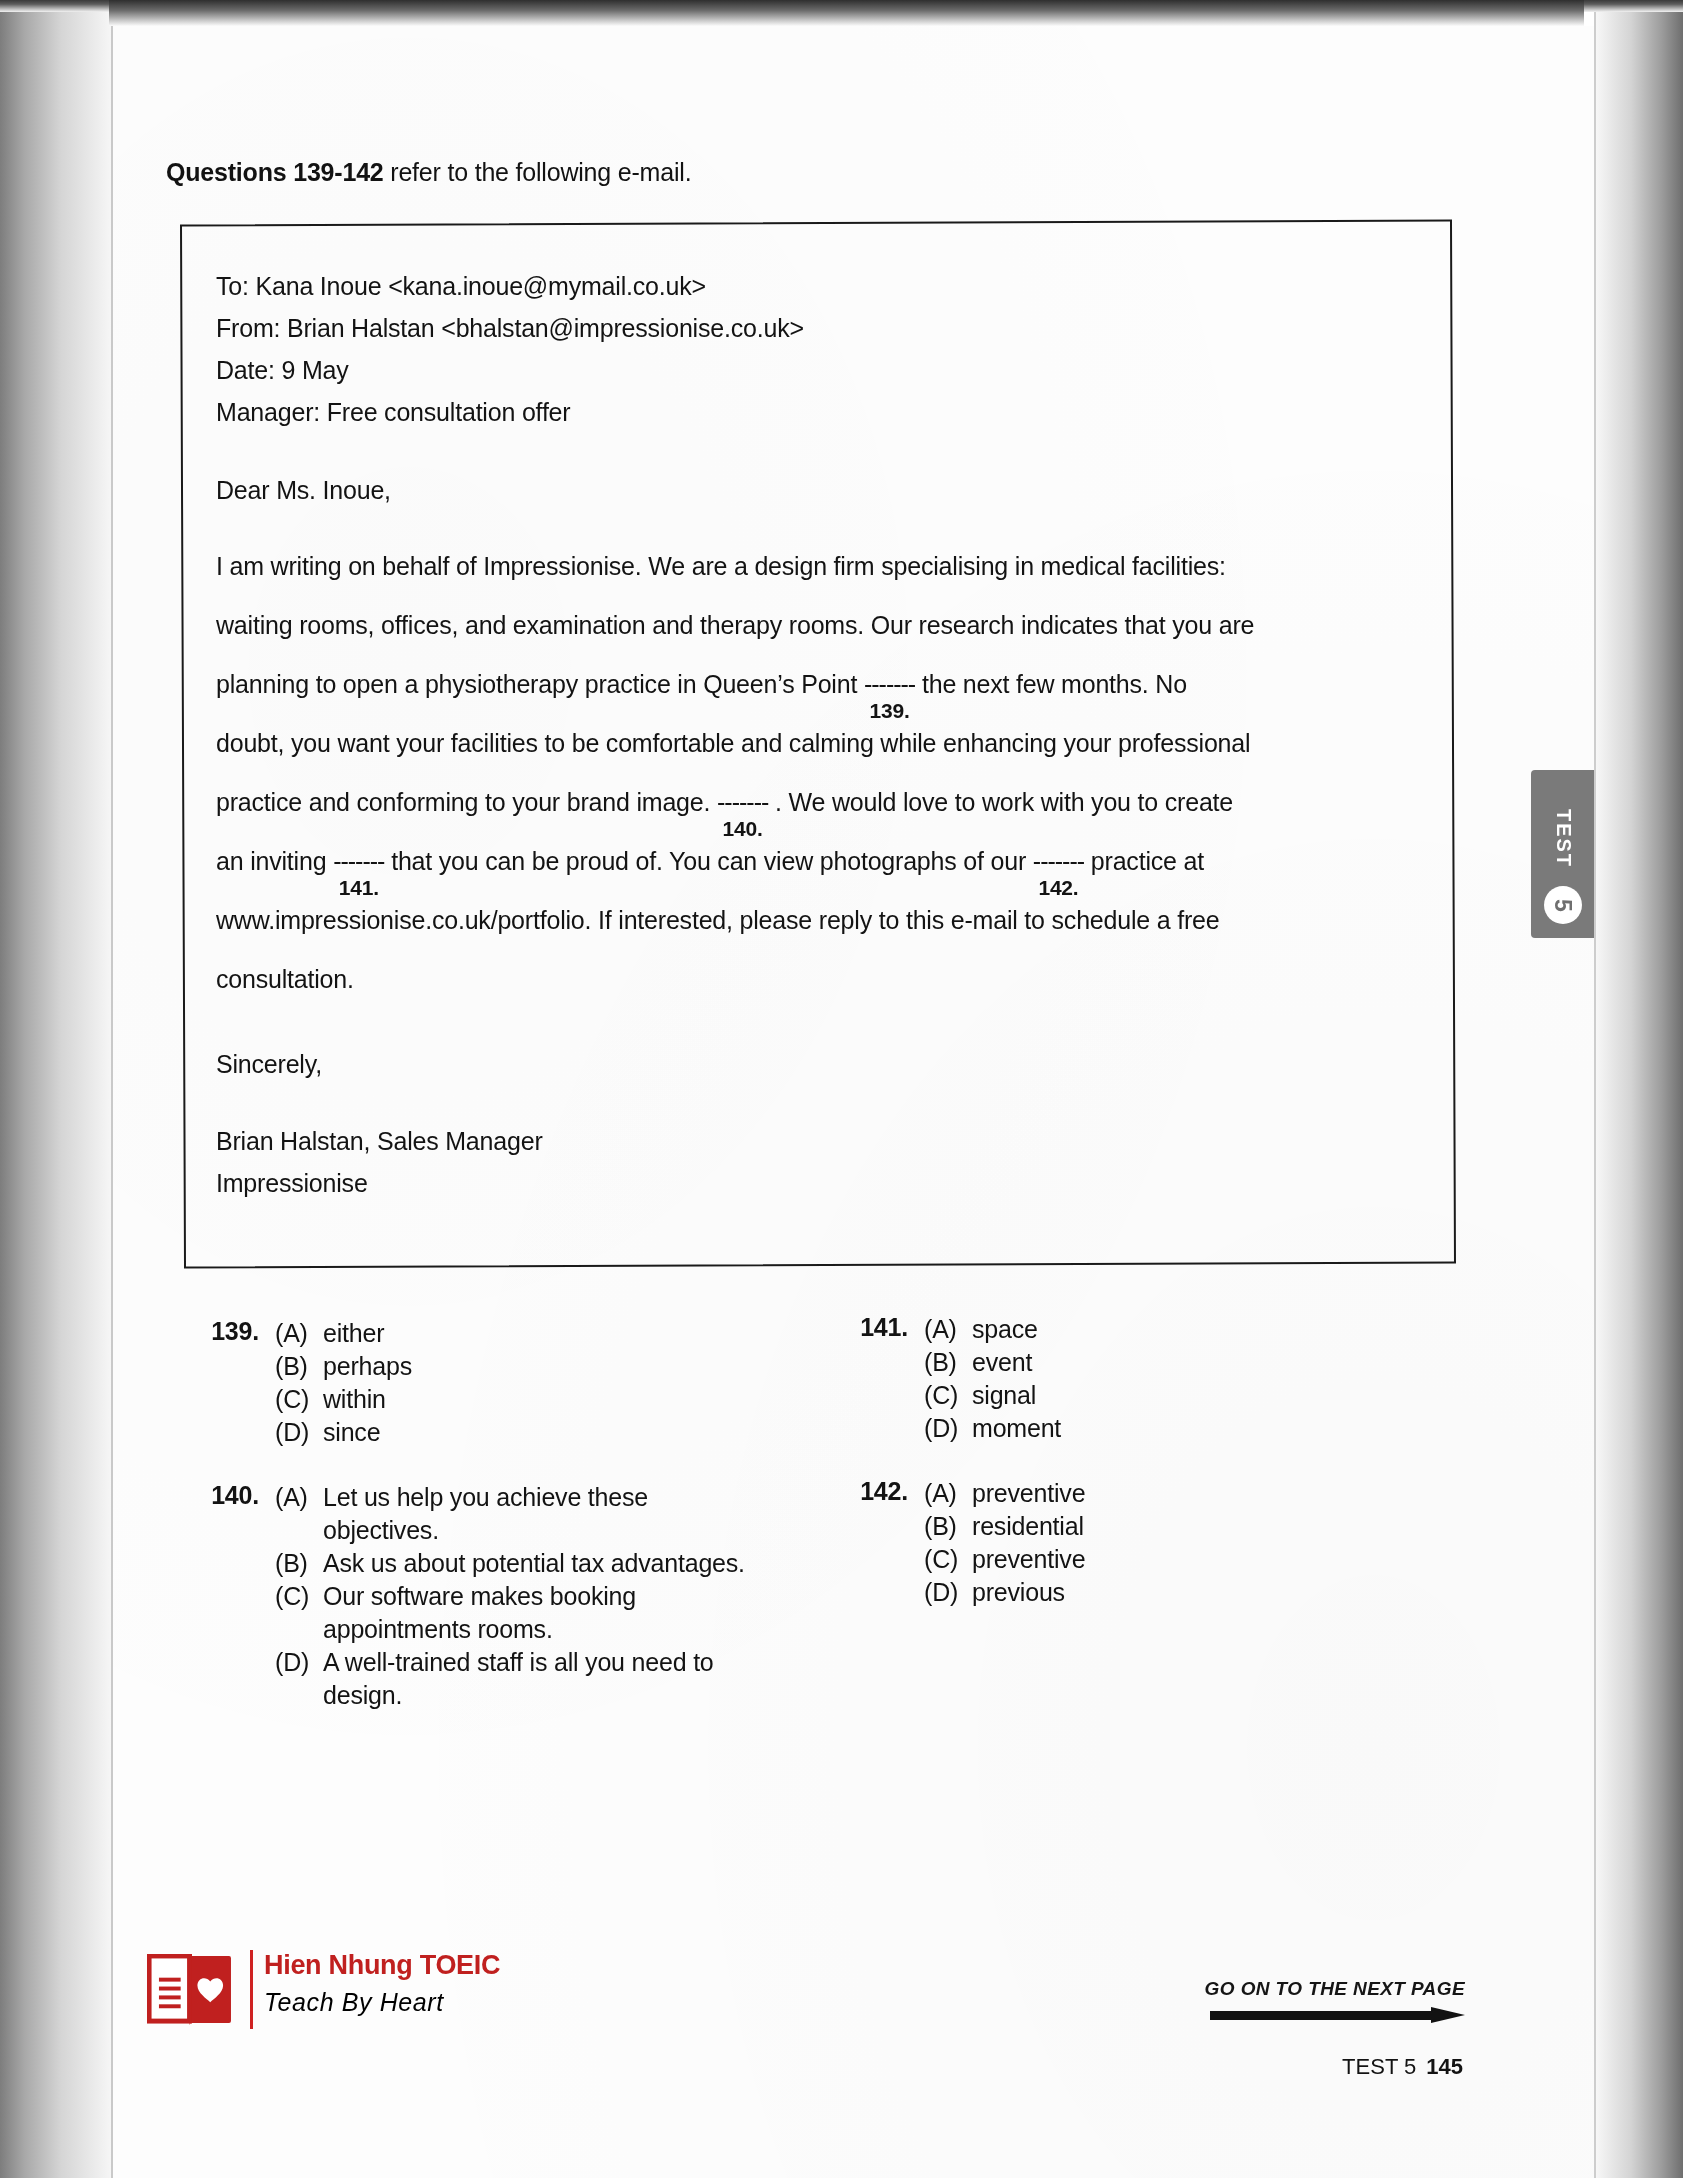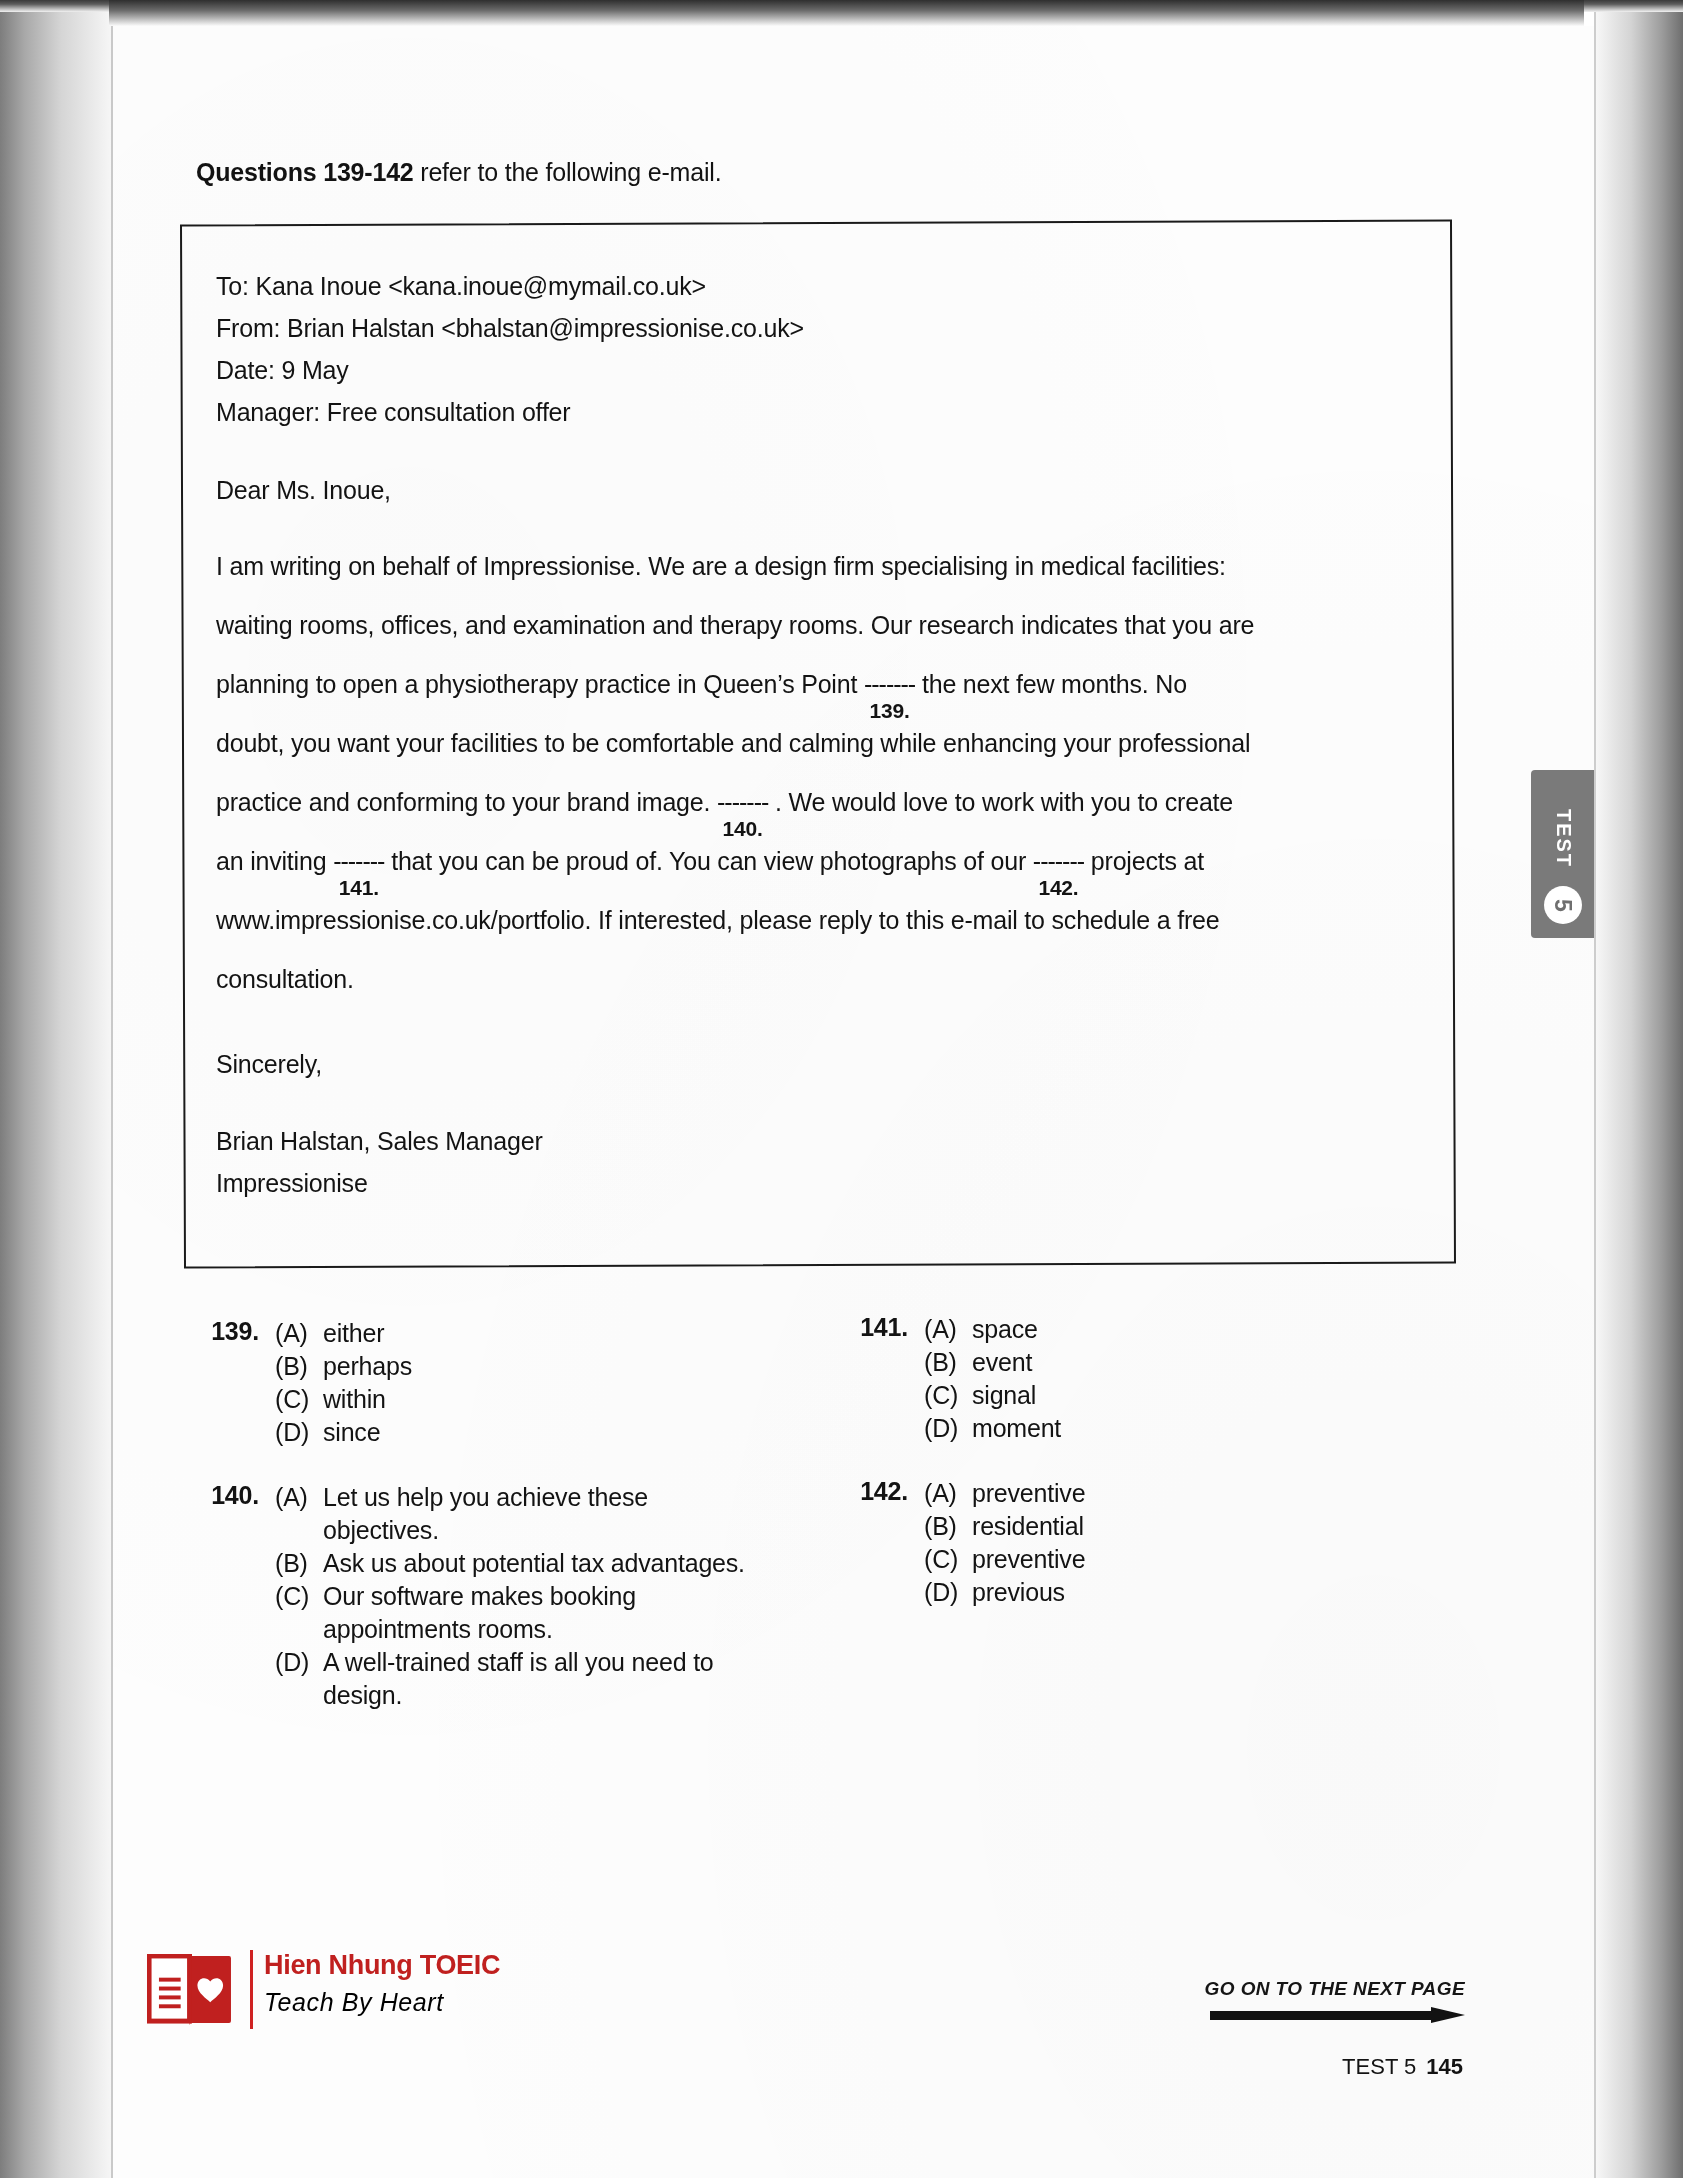--- a/index.html
+++ b/index.html
@@ -74,21 +74,21 @@
 
   
   #content {
     position: absolute;
     top: 0; left: 0;
     width: 1683px; height: 2178px;
   }
 
   .q-heading {
     position: absolute;
-    left: 196px;
+    left: 166px;
     top: 158px;
     font-size: 25px;
     color: #121212;
     letter-spacing: -0.2px;
     white-space: nowrap;
   }
   .q-heading .strong {
     font-weight: bold;
   }
 
@@ -349,21 +349,21 @@
 
       <div class="body-line">I am writing on behalf of Impressionise. We are a design firm specialising in medical facilities:</div>
       <div class="body-line">waiting rooms, offices, and examination and therapy rooms. Our research indicates that you are</div>
 
       <div class="body-line"><span>planning to open a physiotherapy practice in Queen’s Point </span><span class="gap-block"><span class="gap-dashes">-------</span><span class="gap-num">139.</span></span><span> the next few months. No</span></div>
 
       <div class="body-line">doubt, you want your facilities to be comfortable and calming while enhancing your professional</div>
 
       <div class="body-line"><span>practice and conforming to your brand image. </span><span class="gap-block"><span class="gap-dashes">-------</span><span class="gap-num">140.</span></span><span> . We would love to work with you to create</span></div>
 
-      <div class="body-line"><span>an inviting </span><span class="gap-block"><span class="gap-dashes">-------</span><span class="gap-num">141.</span></span><span> that you can be proud of. You can view photographs of our </span><span class="gap-block"><span class="gap-dashes">-------</span><span class="gap-num">142.</span></span><span> projects at</span></div>
+      <div class="body-line"><span>an inviting </span><span class="gap-block"><span class="gap-dashes">-------</span><span class="gap-num">141.</span></span><span> that you can be proud of. You can view photographs of our </span><span class="gap-block"><span class="gap-dashes">-------</span><span class="gap-num">142.</span></span><span> practice at</span></div>
 
       <div class="body-line">www.impressionise.co.uk/portfolio. If interested, please reply to this e-mail to schedule a free</div>
       <div class="body-line">consultation.</div>
 
       <div class="spacer-sm"></div>
 
       <div class="body-line">Sincerely,</div>
 
       <div class="spacer-sm"></div>
 

